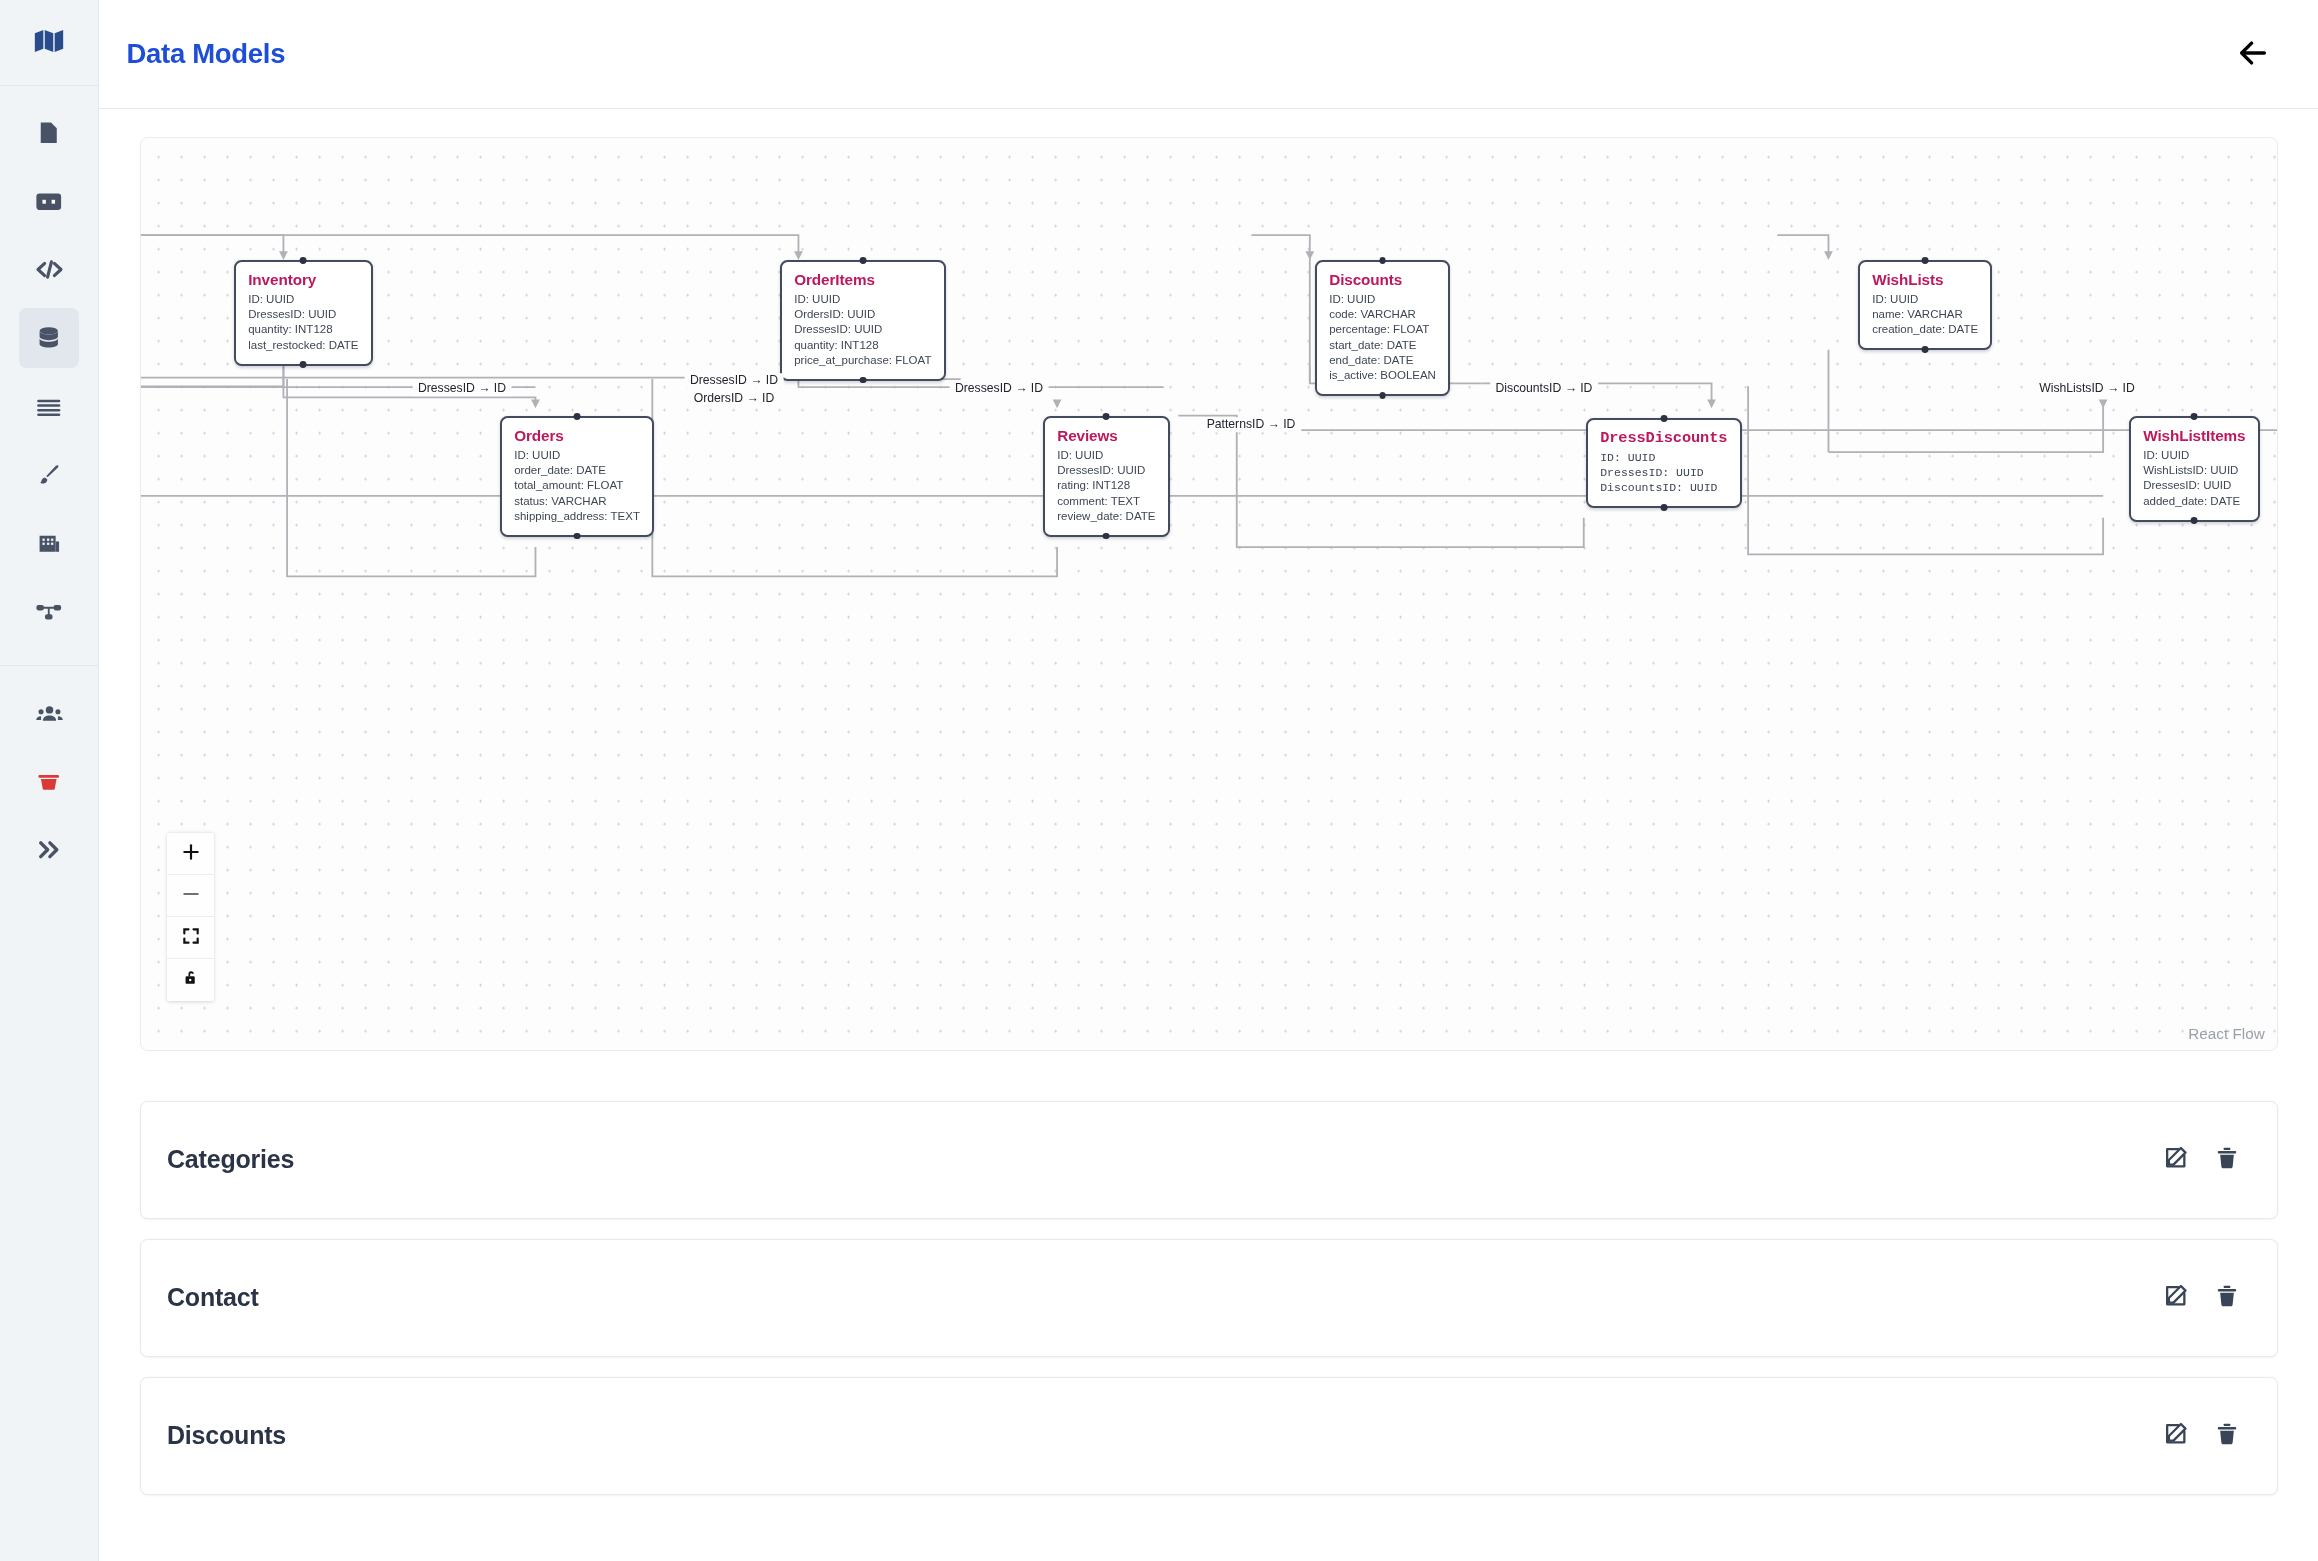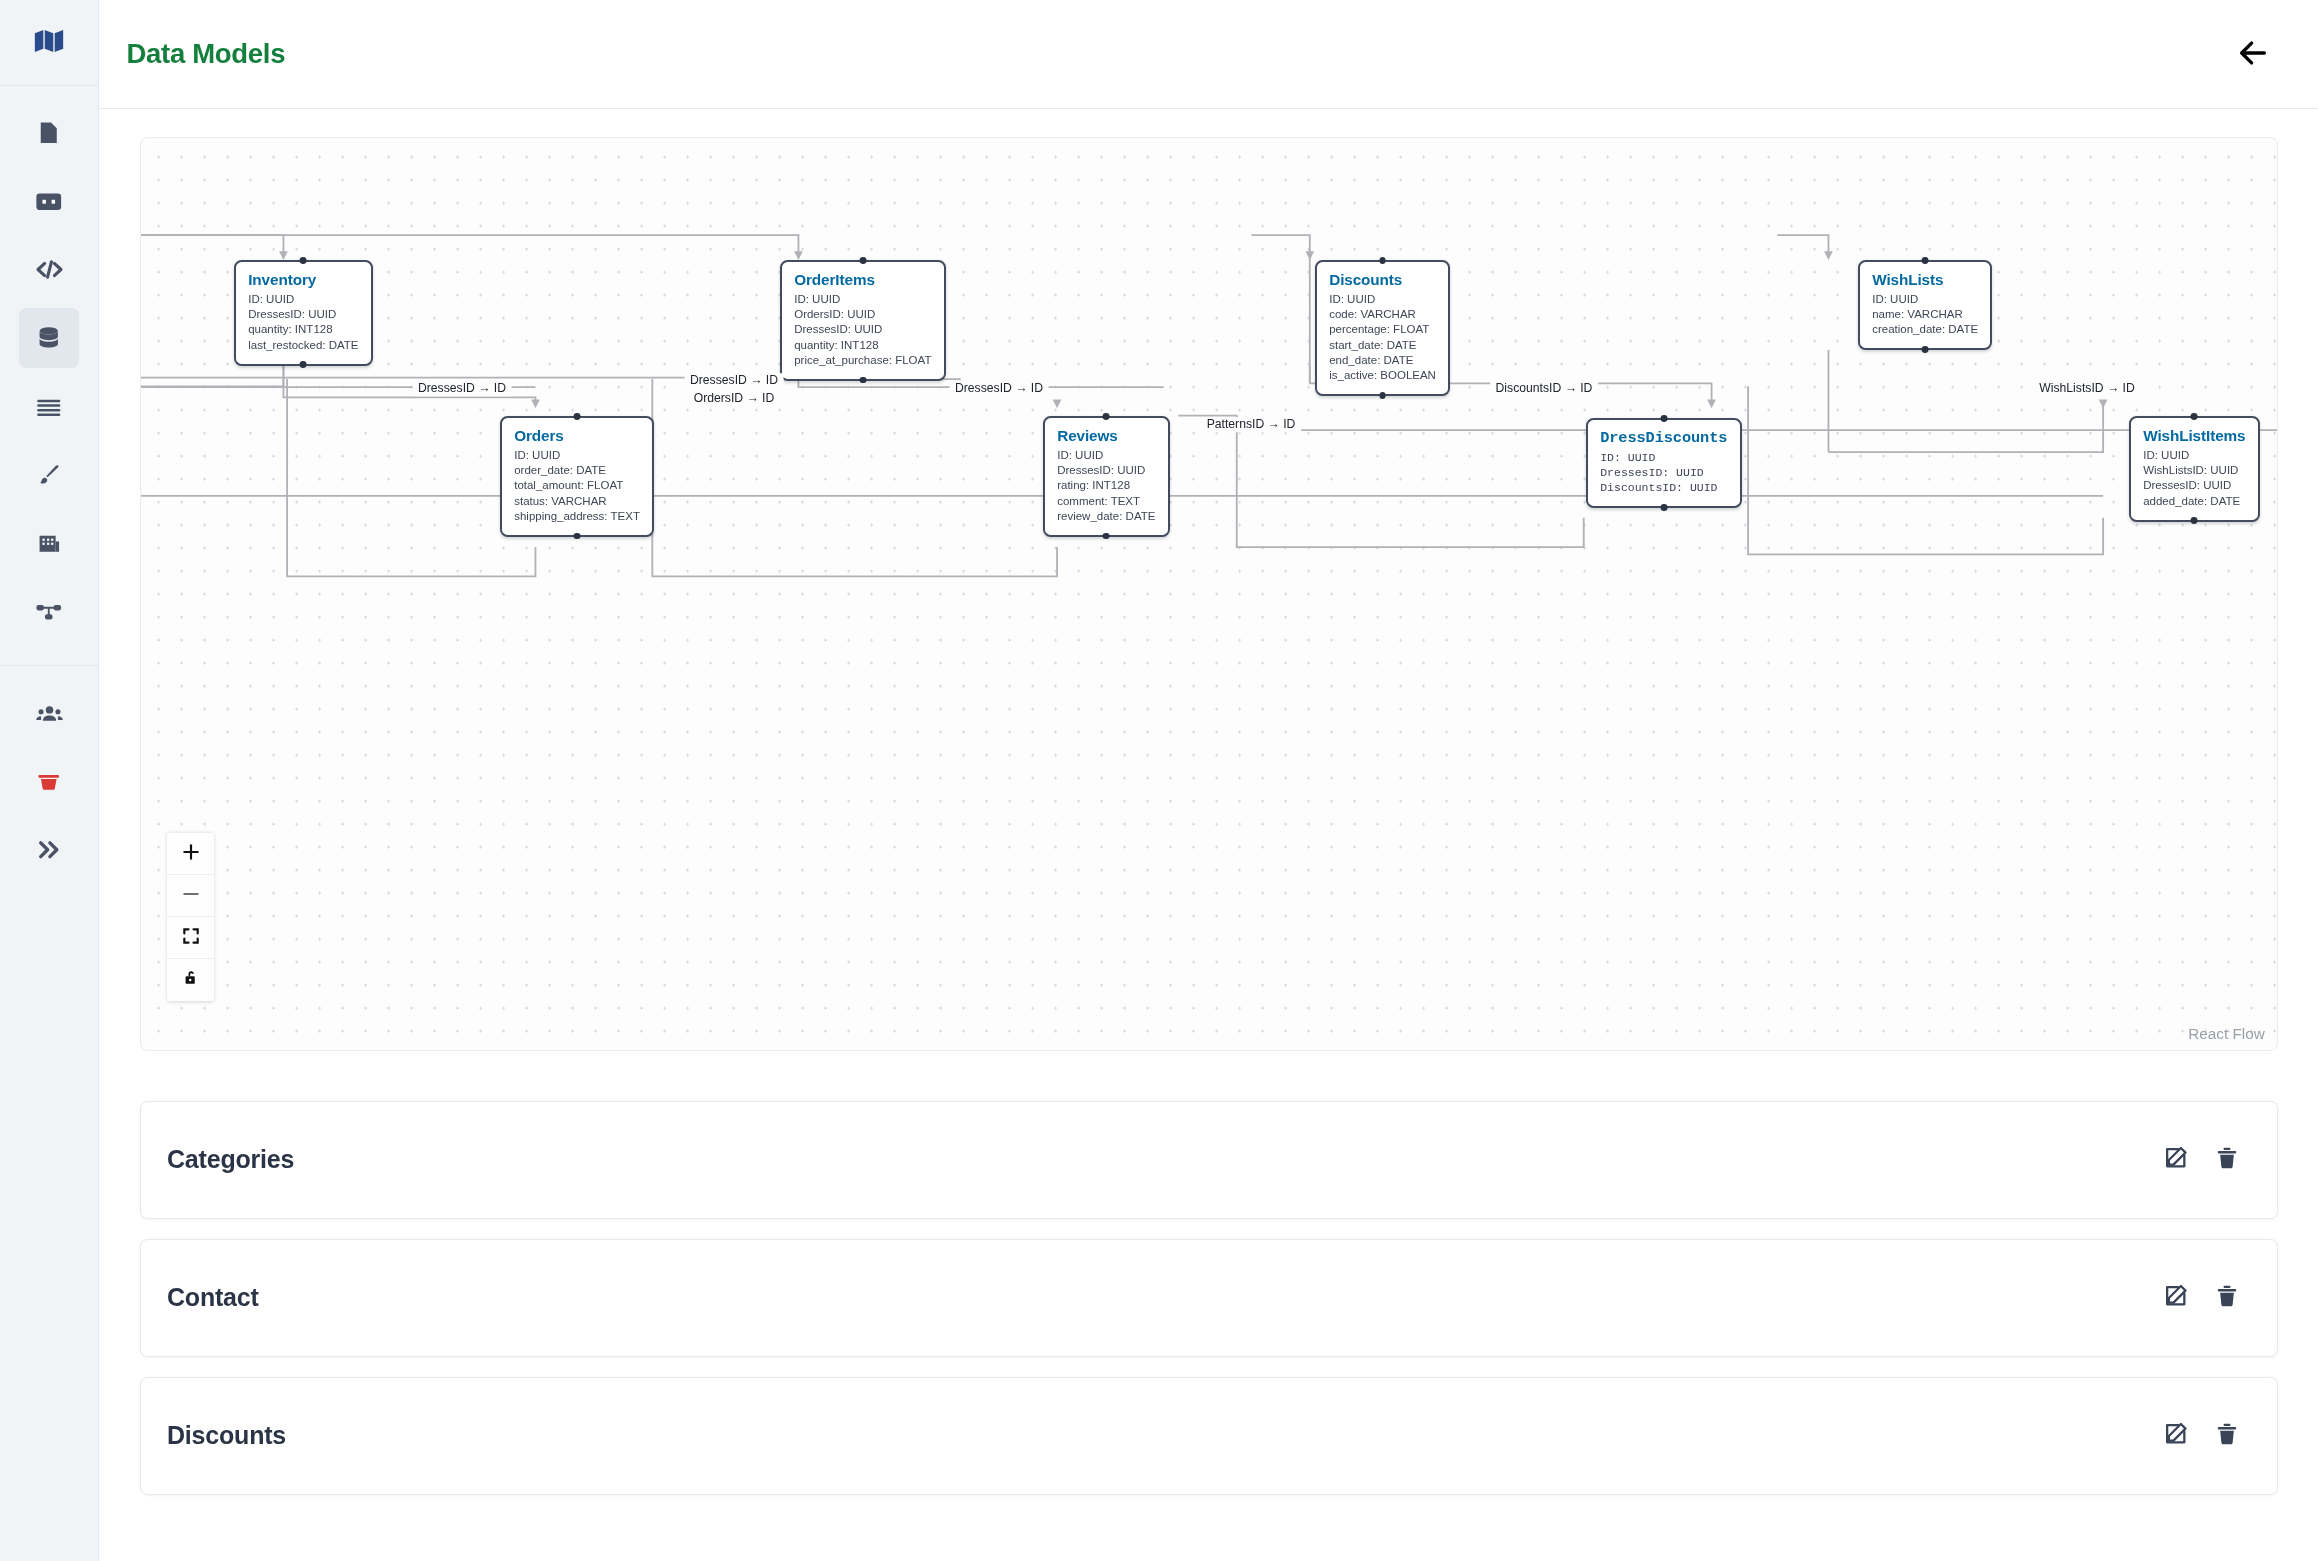--- a/index.html
+++ b/index.html
@@ -36,21 +36,21 @@
   
   .main { flex: 1; display: flex; flex-direction: column; min-width: 0; }
   .topbar {
     height: 109px; flex: 0 0 109px;
     background: #ffffff;
     border-bottom: 0.8px solid #e6eaf0;
     display: flex; align-items: center;
     padding: 0 43px 0 27.5px;
   }
   .topbar-title {
-    font-size: 27.5px; font-weight: 700; color: #15803d; letter-spacing: -0.3px;
+    font-size: 27.5px; font-weight: 700; color: #1d4ed8; letter-spacing: -0.3px;
   }
   .topbar-spacer { flex: 1; }
   .back-btn { cursor: pointer; display: flex; align-items: center; justify-content: center;
               width: 46px; height: 46px; }
 
   .content { flex: 1; overflow: hidden; padding: 0 0 0 0; }
 
   .section-head {
     display: flex; align-items: center;
     padding: 37px 43px 0 41px;
@@ -89,21 +89,21 @@
     position: absolute;
     background: #ffffff;
     border: 2.3px solid #434b5e;
     border-radius: 7.6px;
     padding: 9.2px 12.2px 10.7px 12.2px;
     box-shadow: 0 1.5px 3.1px rgba(20,25,40,.18);
     min-width: 104px;
     cursor: grab;
   }
   .node-title {
-    font-size: 15.3px; font-weight: 700; color: #0369a1;
+    font-size: 15.3px; font-weight: 700; color: #be185d;
     margin-bottom: 3.1px; white-space: nowrap; letter-spacing: -0.1px;
   }
   .node-field {
     font-size: 11.5px; color: #3e4654; line-height: 1.33; white-space: nowrap;
   }
   .handle {
     position: absolute; width: 6.9px; height: 6.9px; border-radius: 50%;
     background: #2b3242; left: 50%; transform: translateX(-50%);
   }
   .handle.top { top: -4.6px; }

